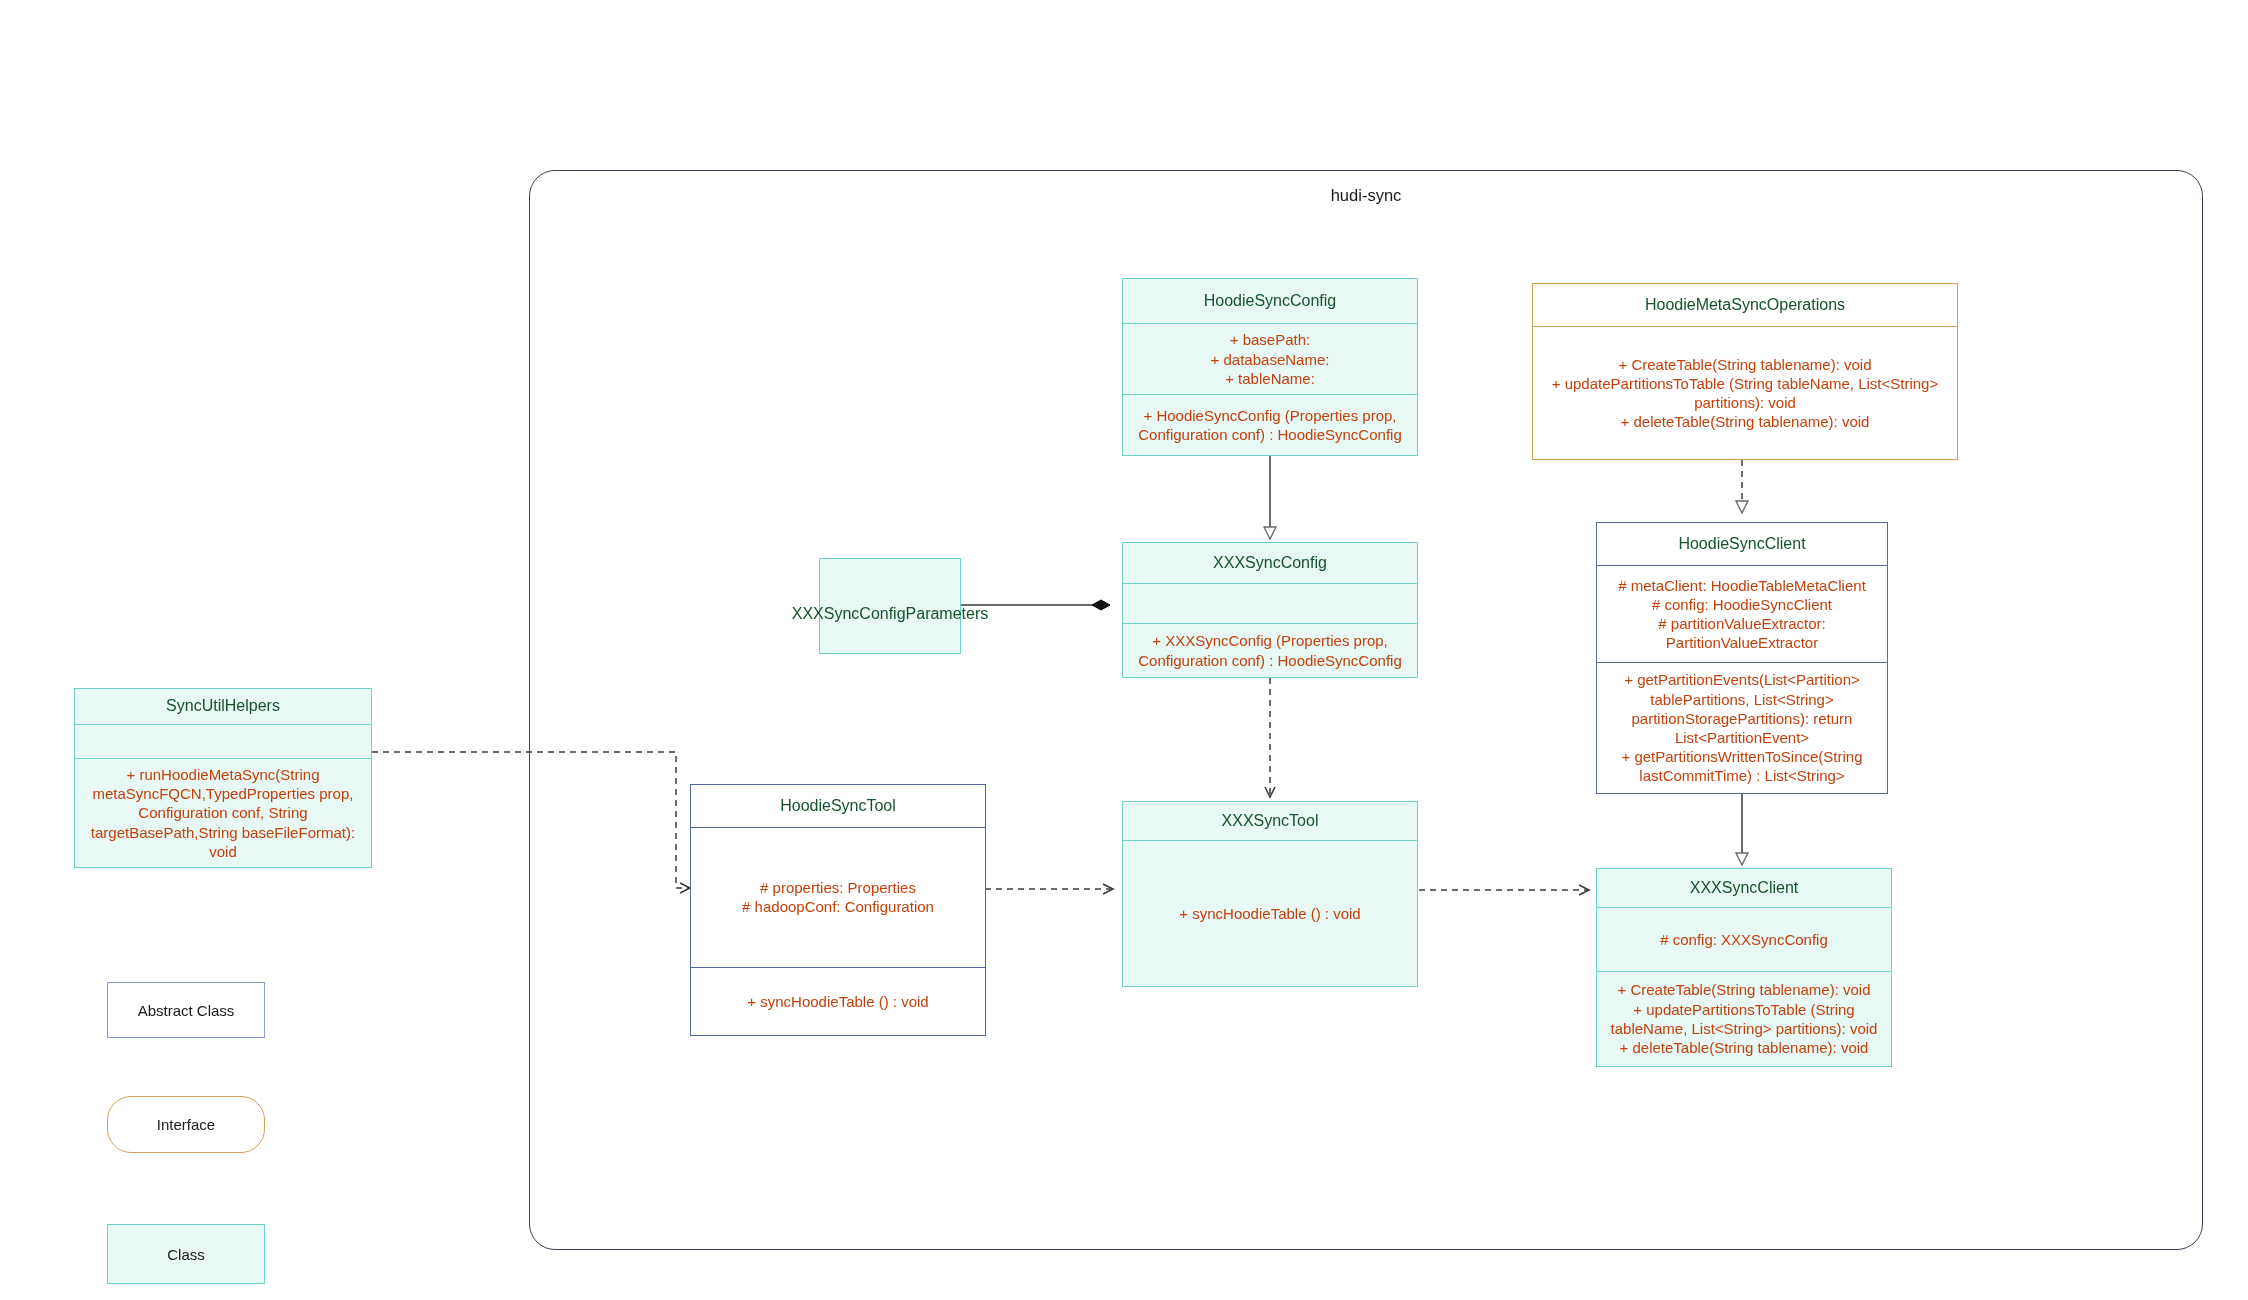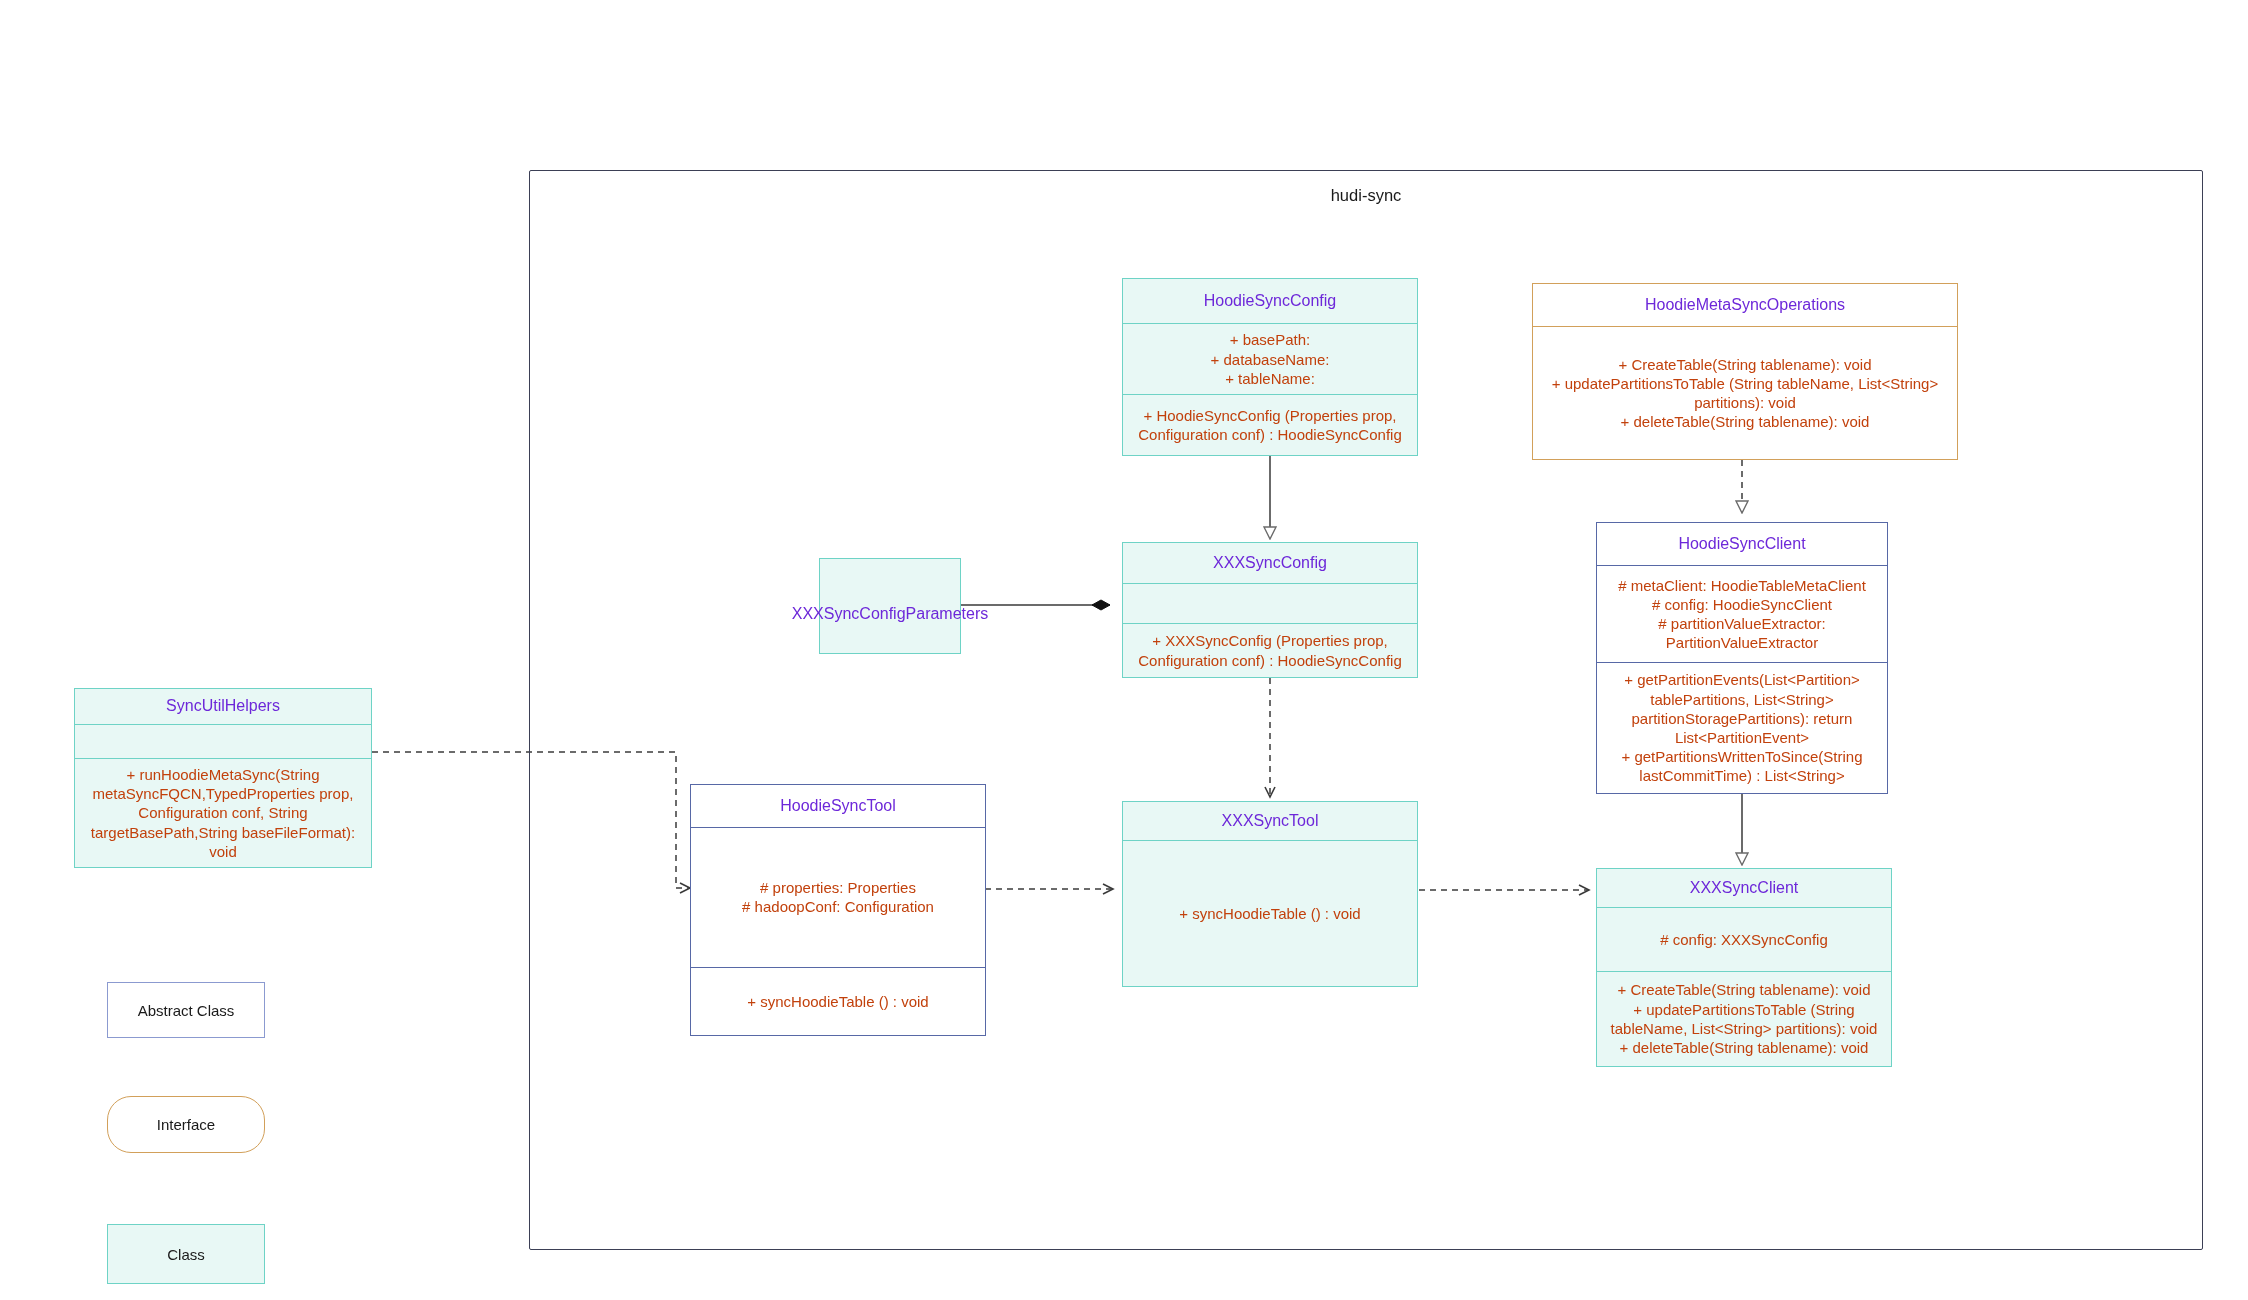--- a/index.html
+++ b/index.html
@@ -18,42 +18,42 @@
   svg.edges {
     position: absolute;
     left: 0; top: 0;
     width: 2248px; height: 1300px;
     pointer-events: none;
   }
   
   .package {
     position: absolute;
     border: 1.6px solid #3b3f55;
-    border-radius: 2px;
+    border-radius: 26px;
     background: transparent;
   }
   .package-title {
     position: absolute;
     width: 100%;
     text-align: center;
     font-size: 16.5px;
     color: #1a1a1a;
   }
   
   .node {
     position: absolute;
     display: flex;
     flex-direction: column;
     border: 1.6px solid #6ed3c6;
     background: #e8f8f5;
   }
   .node .hdr {
     text-align: center;
     font-size: 16px;
-    color: #6d28d9;
+    color: #14532d;
     display: flex;
     align-items: center;
     justify-content: center;
     padding: 4px 6px;
   }
   .node .sec {
     border-top: 1.6px solid #6ed3c6;
     text-align: center;
     font-size: 15px;
     line-height: 1.28;

